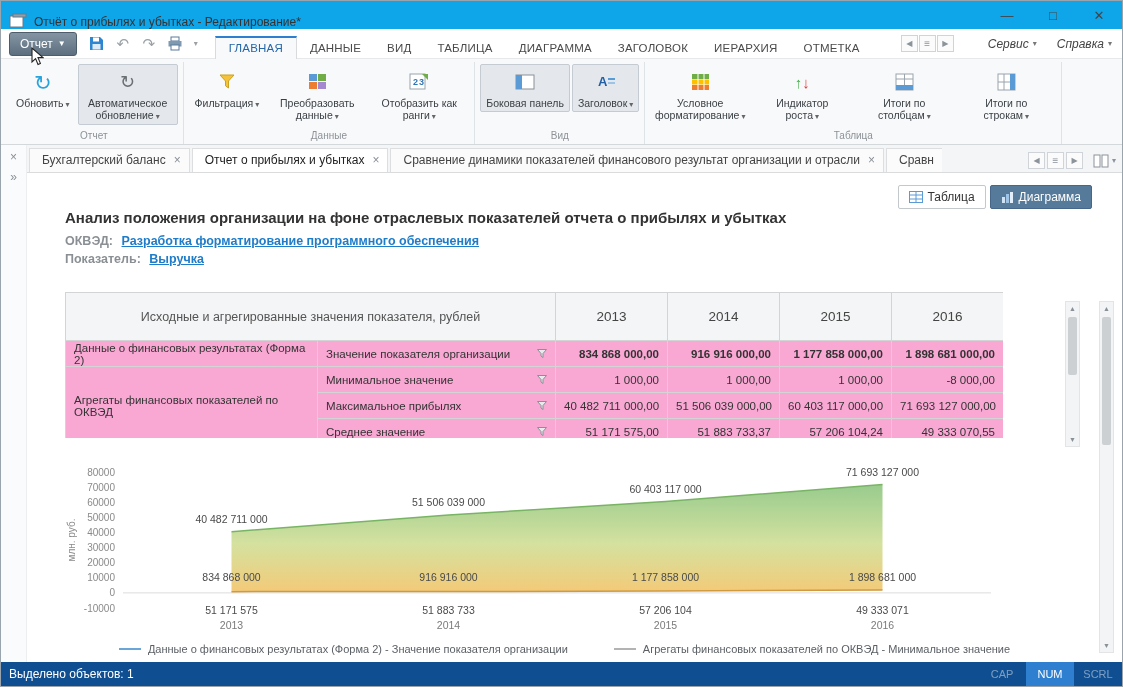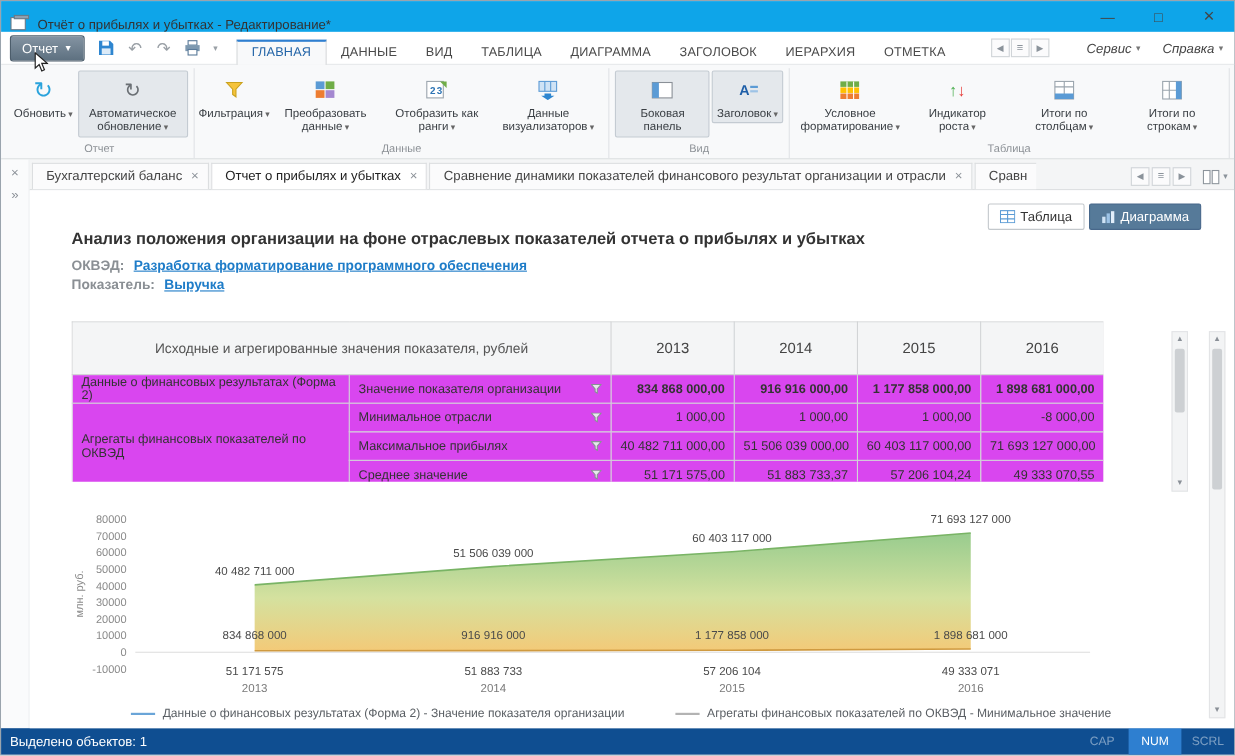--- a/index.html
+++ b/index.html
@@ -72,21 +72,21 @@
   .meta-label { color:#8a8f94; font-weight:bold; margin-right:5px; }
   .meta-link { color:#1e7cc8; font-weight:bold; text-decoration:underline; }
 
   
   .table-wrap { margin:26px 0 0 4px; width:938px; height:146px; overflow:hidden; position:relative; }
   table.rep { border-collapse:collapse; width:938px; table-layout:fixed; }
   table.rep th, table.rep td { border:1px solid #d2d4d6; font-weight:normal; }
   table.rep thead th { background:#f4f5f6; height:48px; }
   .th-title { font-size:12.5px; color:#555; text-align:center; }
   .th-year { font-size:13.5px; color:#444; text-align:center; }
-  table.rep td { height:26px; font-size:11.5px; color:#333; padding:0 8px; background:#d946ef; }
+  table.rep td { height:26px; font-size:11.5px; color:#333; padding:0 8px; background:#f9a8d4; }
   td.group-cell { text-align:left; }
   td.metric-cell { padding-right:4px; }
   .metric-inner { display:flex; align-items:center; justify-content:space-between; gap:4px; }
   td.num { text-align:right; white-space:nowrap; }
   tr.bold-row td.num { font-weight:bold; }
 
   
   .vscroll { width:15px; background:#f3f4f5; border:1px solid #e3e4e6; display:flex; flex-direction:column; position:absolute; }
   .vscroll .arr { height:13px; display:flex; align-items:center; justify-content:center; font-size:7px; color:#8a9097; }
   .vscroll .track { flex:1; position:relative; }
@@ -222,31 +222,20 @@
         <div class="rbtn">
           <span class="ricon">
             <svg width="20" height="18" viewBox="0 0 20 18">
                 <rect x="1" y="1" width="15" height="15" fill="#fff" stroke="#9aa4ad"></rect>
                 <text x="4" y="12" font-size="9" fill="#2e75b5" font-weight="bold">2</text>
                 <text x="10" y="12" font-size="9" fill="#2e75b5" font-weight="bold">3</text>
                 <path d="M13,1 l6,0 0,6 z" fill="#70ad47"></path>
               </svg>
           </span>
           <span class="rlabel"><span>Отобразить как ранги</span><span class="caret">▾</span></span>
-        </div>
-        <div class="rbtn">
-          <span class="ricon">
-            <svg width="19" height="18" viewBox="0 0 19 18">
-                <rect x="1" y="1" width="16" height="9" fill="#cfe3f5" stroke="#5b9bd5"></rect>
-                <line x1="6.3" y1="1" x2="6.3" y2="10" stroke="#5b9bd5"></line>
-                <line x1="11.6" y1="1" x2="11.6" y2="10" stroke="#5b9bd5"></line>
-                <path d="M6,12 h6 v2 h3 l-6,4 -6,-4 h3 z" fill="#2e86d0"></path>
-              </svg>
-          </span>
-          <span class="rlabel"><span>Данные визуализаторов</span><span class="caret">▾</span></span>
         </div>
       </div>
       <div class="rgroup-label">Данные</div>
     </div>
 
     <div class="rgroup">
       <div class="rgroup-buttons">
         <div class="rbtn pressed">
           <span class="ricon">
             <svg width="20" height="16" viewBox="0 0 20 16">
@@ -421,21 +410,21 @@
                 </td>
                 <td class="num">834 868 000,00</td>
                 <td class="num">916 916 000,00</td>
                 <td class="num">1 177 858 000,00</td>
                 <td class="num">1 898 681 000,00</td>
               </tr>
               <tr>
                 <td class="group-cell" rowspan="3">Агрегаты финансовых показателей по ОКВЭД</td>
                 <td class="metric-cell">
                   <span class="metric-inner">
-                      <span>Минимальное отрасли</span>
+                      <span>Минимальное значение</span>
                   <svg width="10" height="9" viewBox="0 0 10 9">
                         <path d="M0.5,0.5 h9 l-3.5,4 v4 l-2,-1.5 v-2.5 z" fill="#e8eaec" stroke="#8a9097"></path>
                       </svg>
                     </span>
                 </td>
                 <td class="num">1 000,00</td>
                 <td class="num">1 000,00</td>
                 <td class="num">1 000,00</td>
                 <td class="num">-8 000,00</td>
               </tr>

